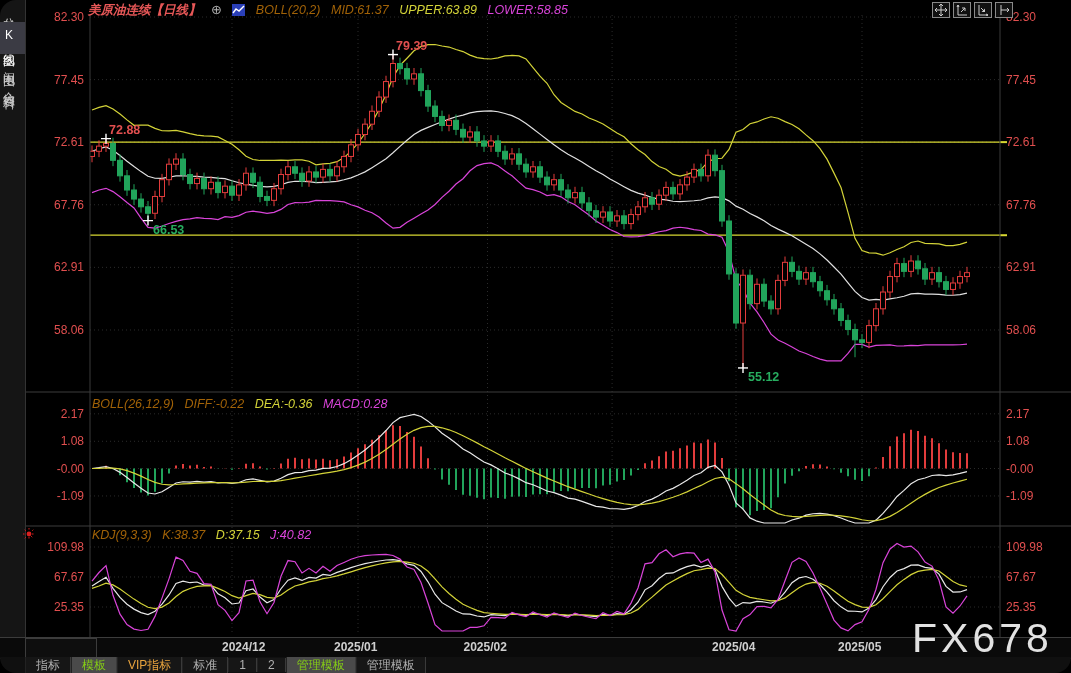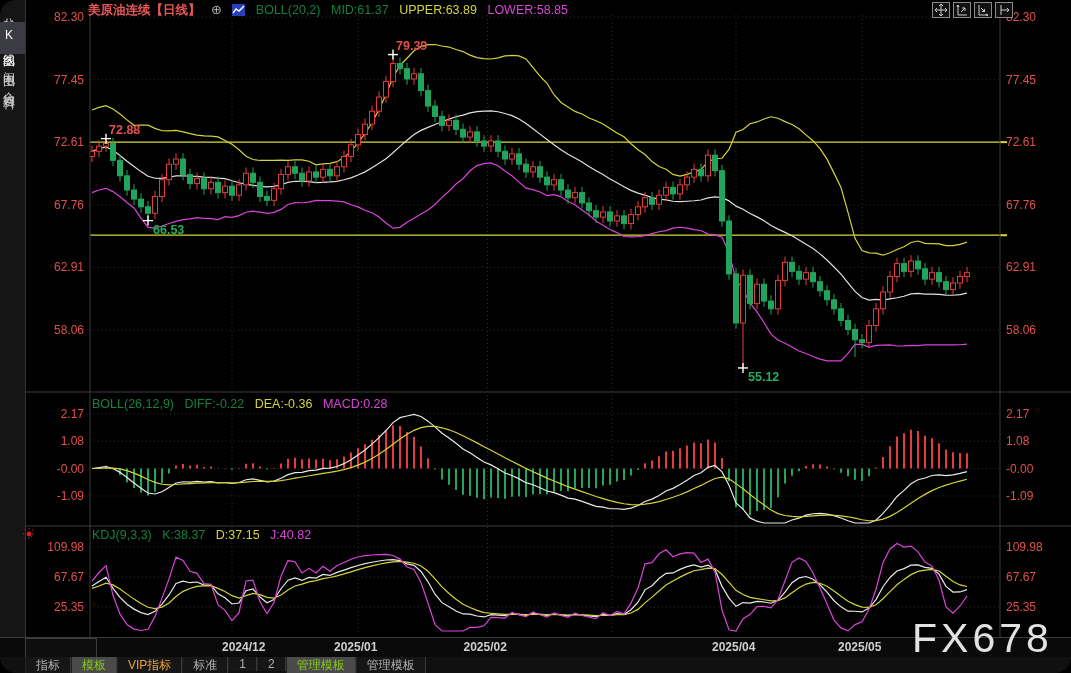--- a/index.html
+++ b/index.html
@@ -6,44 +6,44 @@
   #app{position:relative;width:1071px;height:673px;background:#000;overflow:hidden;
        font-family:"Liberation Sans","DejaVu Sans",sans-serif;border-radius:16px;}
   
   #sidebar{position:absolute;left:0;top:0;width:25px;height:637px;background:#151515;
            border-right:1px solid #333;display:flex;flex-direction:column;align-items:center;}
   .side-item{writing-mode:vertical-lr;text-orientation:upright;color:#c8c8c8;font-size:12px;
              padding:6px 0;margin-top:2px;width:25px;text-align:center;letter-spacing:2px;cursor:pointer;}
   .side-item.selected{background:#3b3b44;color:#fff;}
   
   .hdr{position:absolute;font-size:12.5px;white-space:nowrap;z-index:5;}
-  .hdr span{margin-right:7px;}
+  .hdr span{margin-right:7px;font-style:italic;}
   .t-red{color:#e85858;font-weight:700;}
-  .t-white{color:#15803d;}
+  .t-white{color:#a16207;}
   .t-yellow{color:#d3d338;}
   .t-magenta{color:#d944d9;}
   .t-gray{color:#b0b0b0;}
   #main-header{left:88px;top:2px;}
   #macd-header{left:92px;top:397px;}
   #kdj-header{left:92px;top:528px;}
   .mini-icon{display:inline-block;vertical-align:-2px;margin-right:6px;}
   
   #win-icons{position:absolute;right:58px;top:2px;display:flex;gap:3px;z-index:6;}
   .win-icon{width:16px;height:14px;border:1px solid #8a8a8a;background:#111;display:flex;
             align-items:center;justify-content:center;cursor:pointer;}
   
   #x-strip{position:absolute;left:0;top:637px;width:1071px;height:20px;background:#0a0a0a;
            border-top:1px solid #3c3c3c;border-bottom:1px solid #3c3c3c;}
   #period-box{position:absolute;left:25px;top:0;height:18px;border:1px solid #3c3c3c;
               padding:16px 14px;display:flex;align-items:center;gap:6px;color:#f0a030;
               font-size:13px;font-weight:700;cursor:pointer;background:#0e0e0e;}
   .x-label{position:absolute;top:2px;color:#cfcfcf;font-size:12px;font-weight:700;}
   
   #toolbar{position:absolute;left:0;top:657px;width:1071px;height:16px;background:#101010;
-           display:flex;align-items:flex-start;padding-left:25px;box-sizing:border-box;}
+           display:flex;align-items:center;padding-left:25px;box-sizing:border-box;}
   .tab{border-right:1px solid #3a3a3a;border-left:1px solid #222;padding:0 10px;font-size:12px;
        color:#b0b0b0;display:flex;align-items:center;cursor:pointer;background:#161616;}
   .tab.active{background:#4a4a4a;color:#84cc16;}
   .tab.vip{color:#e8a33d;}
   
   #watermark{position:absolute;left:912px;top:615px;font-size:41px;color:#e2e2e2;
              letter-spacing:4px;z-index:8;font-family:"Liberation Sans",sans-serif;}
   
   #kdj-marker{position:absolute;left:23px;top:526px;width:12px;height:12px;z-index:6;}
   svg text{font-family:"Liberation Sans","DejaVu Sans",sans-serif;}

